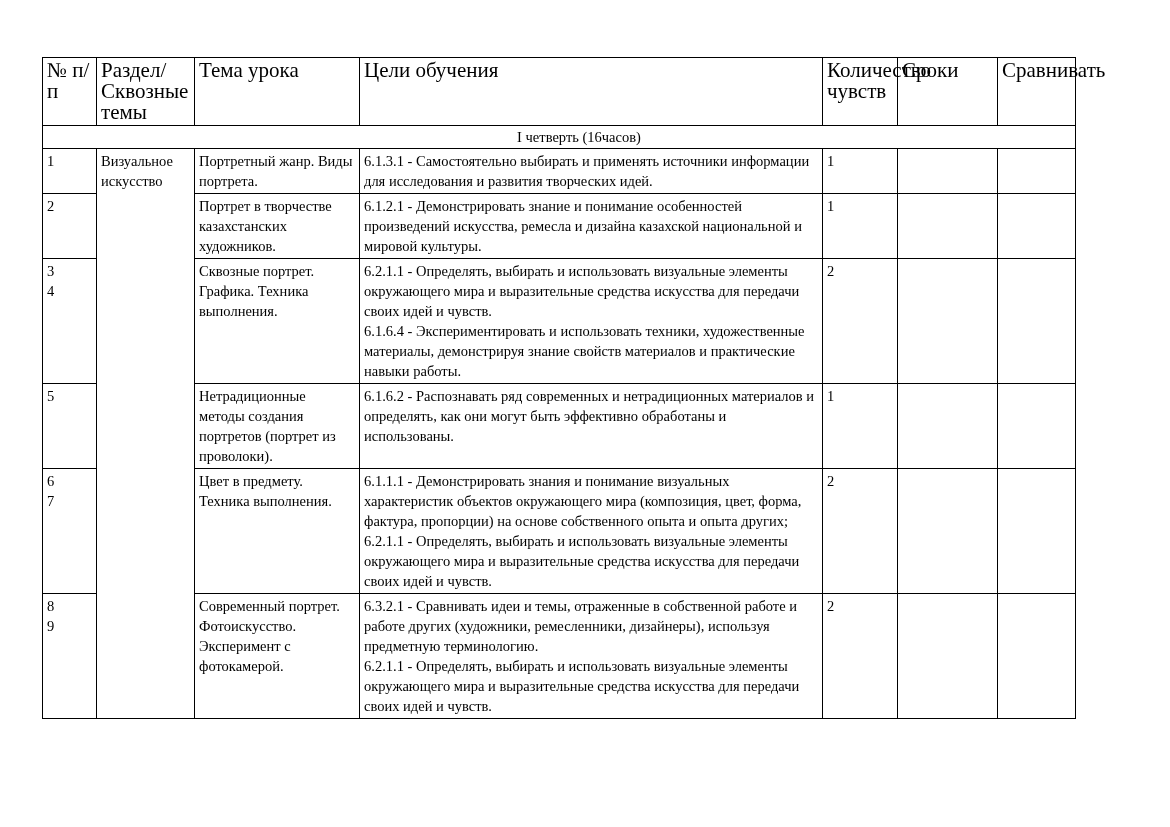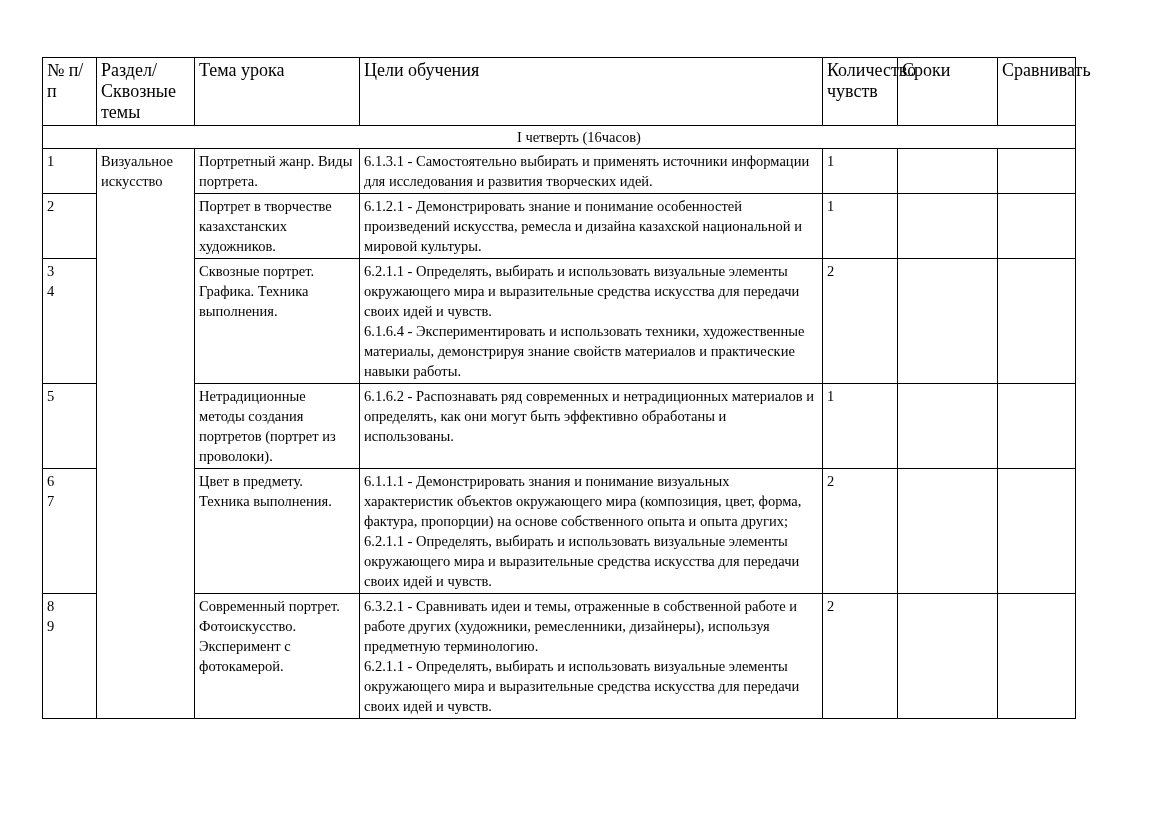--- a/index.html
+++ b/index.html
@@ -42,21 +42,21 @@
   }
   table.ktp td, table.ktp th {
     border: 1px solid #000000;
     vertical-align: top;
     padding: 2px 4px 2px 4px;
     font-weight: normal;
     text-align: left;
   }
   thead th {
     font-weight: bold;
-    font-size: 18px;
+    font-size: 21px;
     line-height: 21px;
     height: 56px;
     vertical-align: top;
   }
   
   col.c-num    { width: 54px; }
   col.c-sec    { width: 98px; }
   col.c-theme  { width: 165px; }
   col.c-goals  { width: 463px; }
   col.c-hours  { width: 75px; }

